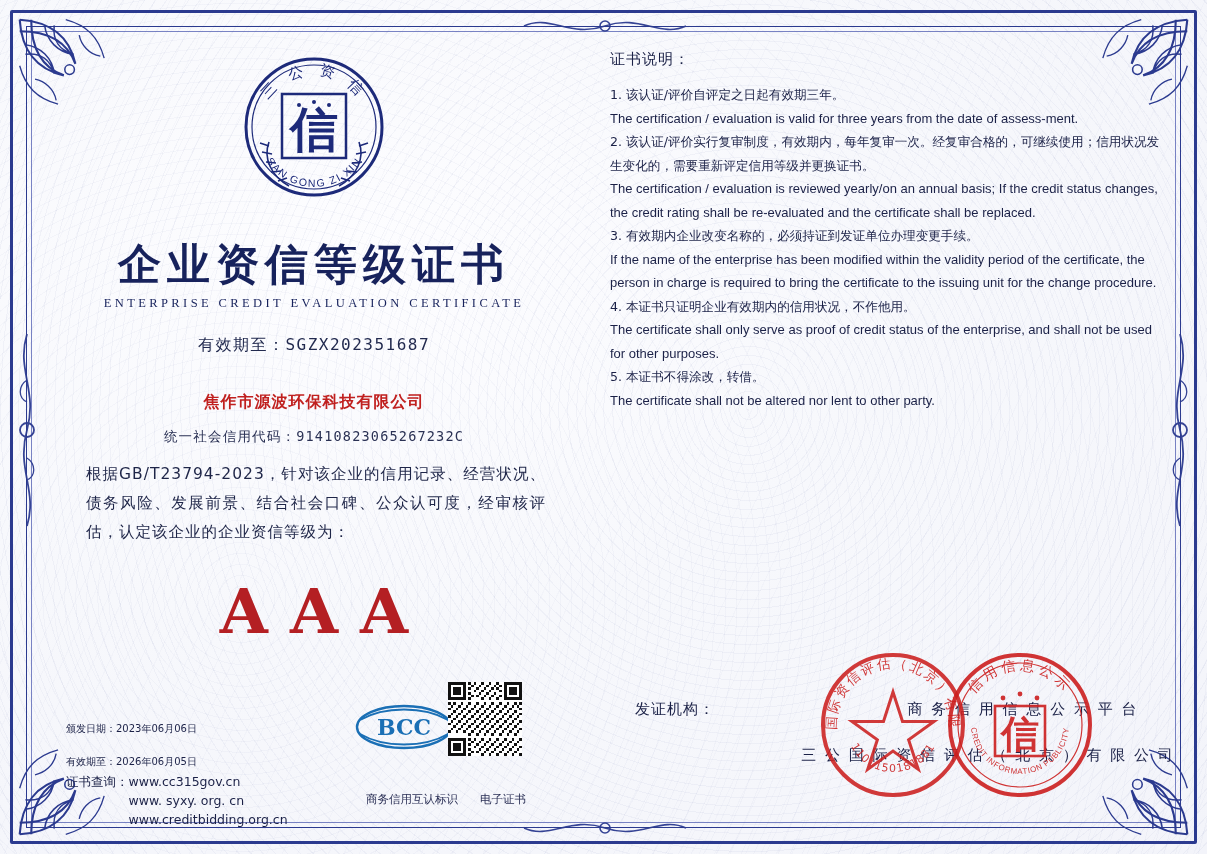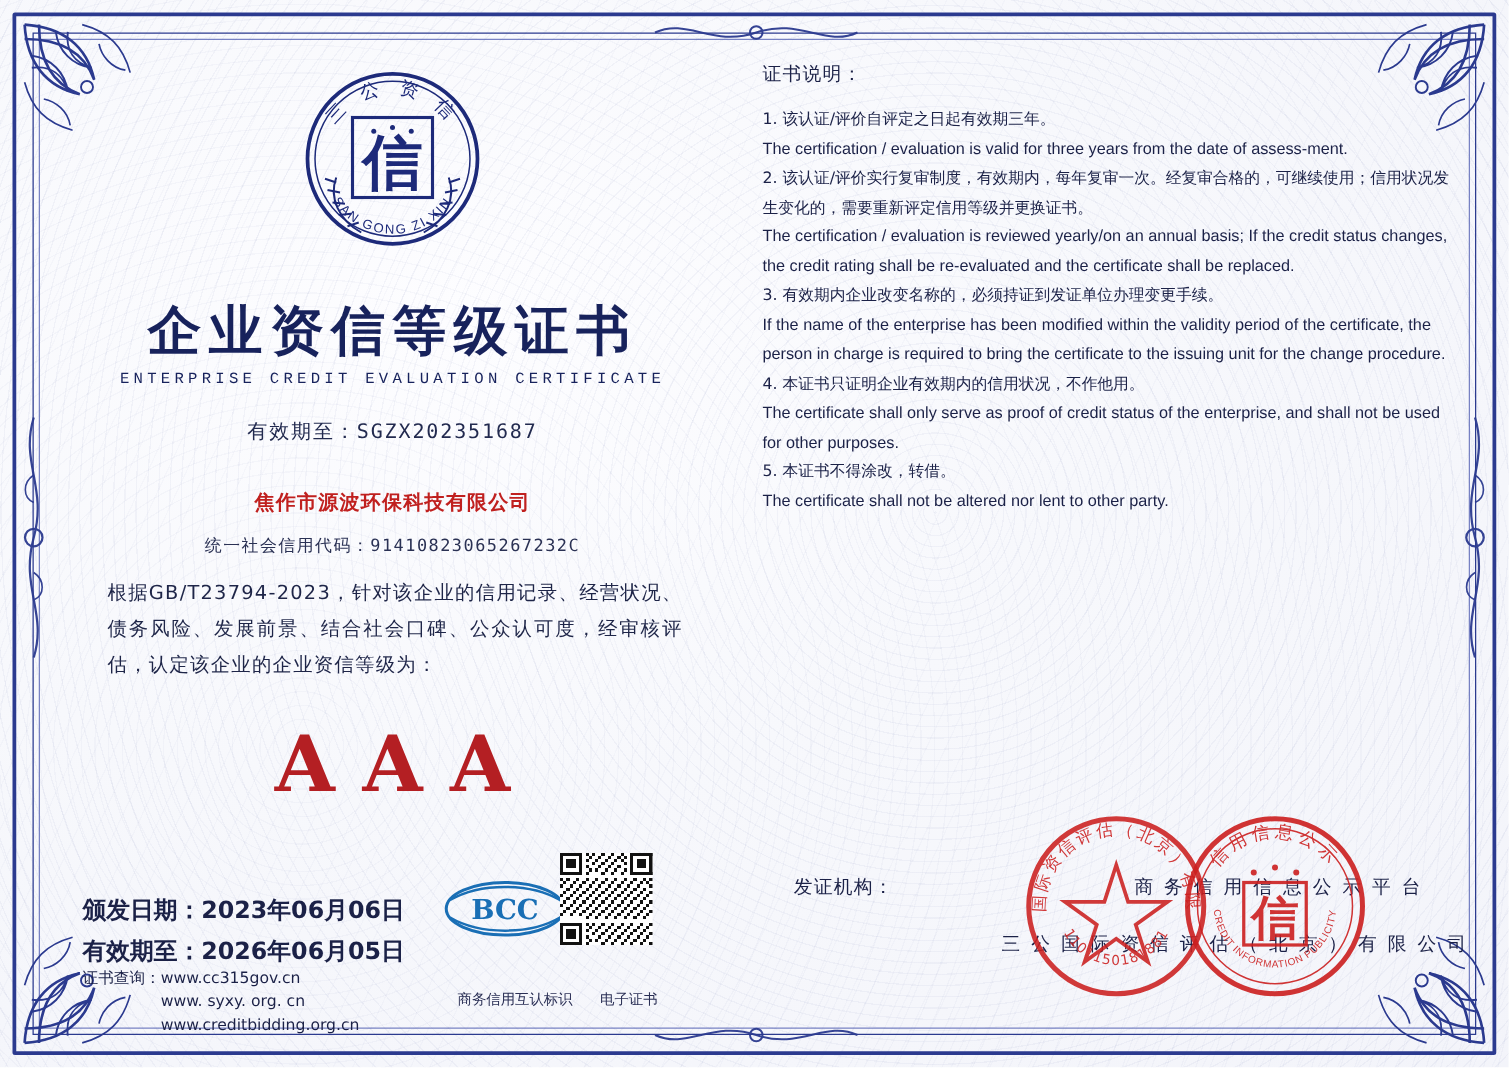--- a/index.html
+++ b/index.html
@@ -66,21 +66,21 @@
     position:absolute;left:0;top:206px;width:540px;text-align:center;
     font-family:"DejaVu Serif", serif;
     font-weight:bold;
     font-size:43px;
     letter-spacing:6px;
     color:#17225c;
     white-space:nowrap;
   }
   .title-en{
     position:absolute;left:0;top:266px;width:540px;text-align:center;
-    font-family:Liberation Mono, monospace;
+    font-family:Liberation Serif, serif;
     font-size:12.5px;
     letter-spacing:3.4px;
     color:#17225c;
     white-space:nowrap;
   }
   .code-line{
     position:absolute;left:0;top:305px;width:540px;text-align:center;
     font-family:"DejaVu Sans Mono", monospace;
     font-size:16px;letter-spacing:1.5px;color:#222a4f;
   }
@@ -105,21 +105,21 @@
   }
   .grade{
     position:absolute;left:0;top:545px;width:540px;text-align:center;
     font-family:"DejaVu Serif", serif;
     font-weight:bold;font-size:62px;letter-spacing:22px;color:#b41f23;
     text-indent:22px;
   }
   .dates{
     position:absolute;left:22px;top:682px;width:300px;
     font-family:"DejaVu Sans", sans-serif;
-    font-size:19px;color:#1b2147;line-height:33px;font-weight:bold;
+    font-size:10px;color:#1b2147;line-height:33px;
   }
   .query{
     position:absolute;left:22px;top:742px;width:330px;
     font-family:"DejaVu Sans", sans-serif;
     font-size:12.5px;color:#1b2147;line-height:19px;
   }
   .query .lbl{white-space:nowrap;}
   .query .urls{display:inline-block;vertical-align:top;}
   .bcc{
     position:absolute;left:310px;top:668px;width:100px;height:58px;

